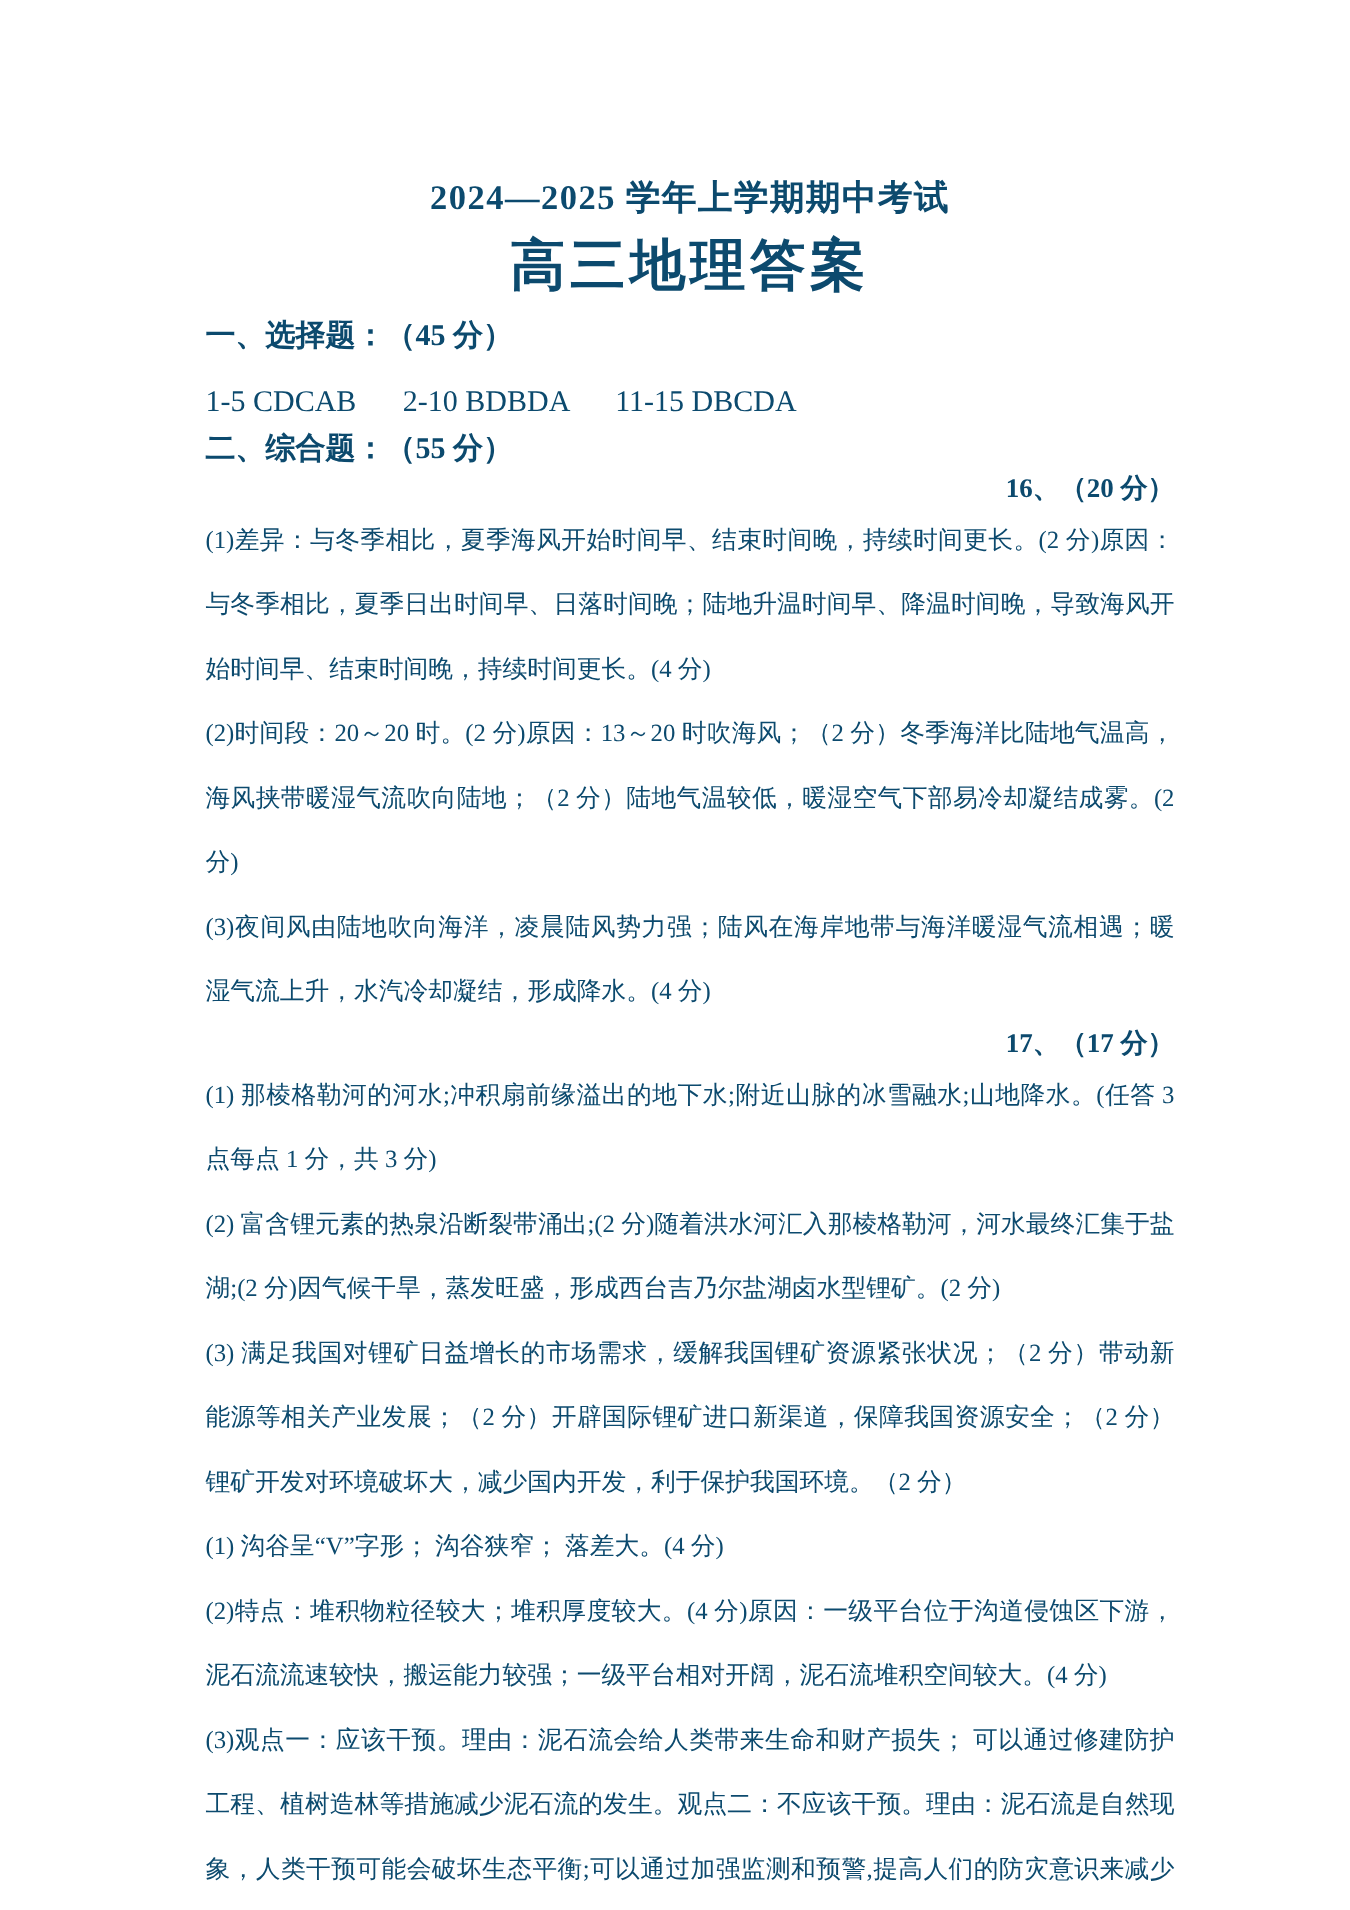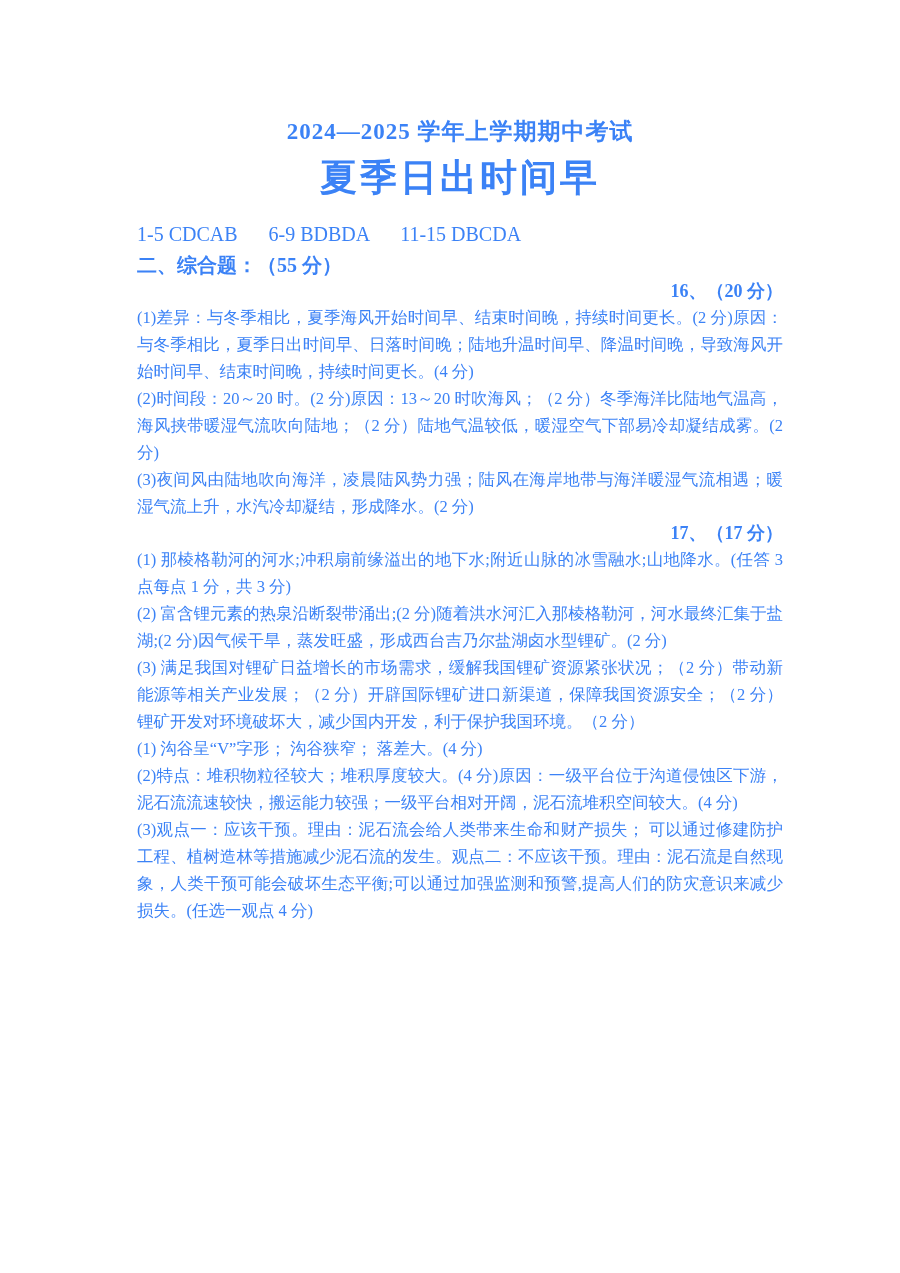--- a/index.html
+++ b/index.html
@@ -7,21 +7,21 @@
     margin: 0;
     padding: 0;
     background: #ffffff;
   }
   .page {
     position: relative;
     width: 900px;
     height: 1273px;
     background: #ffffff;
     overflow: hidden;
-    color: #3b82f6;
+    color: #0c4a6e;
     font-family: "Liberation Serif", "DejaVu Serif", serif;
   }
   .content {
     padding: 118px 117px 0 137px; 
   }
   .exam-session {
     margin: 0;
     font-size: 23px;
     font-weight: bold;
     text-align: center;
@@ -56,48 +56,49 @@
   .q-heading {
     margin: 0;
     font-size: 18px;
     font-weight: bold;
     line-height: 26px;
     text-align: right;
   }
   .ans {
     margin: 0;
     font-size: 16.5px;
-    line-height: 27px;
+    line-height: 43px;
     text-align: justify;
     text-justify: inter-ideograph;
   }
 </style>
 </head>
 <body>
 
 <div class="page">
   <div class="content">
 
     <h1 class="exam-session">2024—2025 学年上学期期中考试</h1>
 
-    <h2 class="doc-title">夏季日出时间早</h2>
+    <h2 class="doc-title">高三地理答案</h2>
 
+    <div class="sec-heading">一、选择题：（45 分）</div>
 
     <div class="answer-key">
       <span class="grp">1-5 CDCAB</span>
-      <span class="grp">6-9 BDBDA</span>
+      <span class="grp">2-10 BDBDA</span>
       <span class="grp">11-15 DBCDA</span>
     </div>
 
     <div class="sec-heading second">二、综合题：（55 分）</div>
 
     <div class="q-heading">16、（20 分）</div>
     <p class="ans">(1)差异：与冬季相比，夏季海风开始时间早、结束时间晚，持续时间更长。(2 分)原因：与冬季相比，夏季日出时间早、日落时间晚；陆地升温时间早、降温时间晚，导致海风开始时间早、结束时间晚，持续时间更长。(4 分)</p>
     <p class="ans">(2)时间段：20～20 时。(2 分)原因：13～20 时吹海风；（2 分）冬季海洋比陆地气温高，海风挟带暖湿气流吹向陆地；（2 分）陆地气温较低，暖湿空气下部易冷却凝结成雾。(2 分)</p>
-    <p class="ans">(3)夜间风由陆地吹向海洋，凌晨陆风势力强；陆风在海岸地带与海洋暖湿气流相遇；暖湿气流上升，水汽冷却凝结，形成降水。(2 分)</p>
+    <p class="ans">(3)夜间风由陆地吹向海洋，凌晨陆风势力强；陆风在海岸地带与海洋暖湿气流相遇；暖湿气流上升，水汽冷却凝结，形成降水。(4 分)</p>
 
     <div class="q-heading">17、（17 分）</div>
     <p class="ans">(1) 那棱格勒河的河水;冲积扇前缘溢出的地下水;附近山脉的冰雪融水;山地降水。(任答 3 点每点 1 分，共 3 分)</p>
     <p class="ans">(2) 富含锂元素的热泉沿断裂带涌出;(2 分)随着洪水河汇入那棱格勒河，河水最终汇集于盐湖;(2 分)因气候干旱，蒸发旺盛，形成西台吉乃尔盐湖卤水型锂矿。(2 分)</p>
     <p class="ans">(3) 满足我国对锂矿日益增长的市场需求，缓解我国锂矿资源紧张状况；（2 分）带动新能源等相关产业发展；（2 分）开辟国际锂矿进口新渠道，保障我国资源安全；（2 分）锂矿开发对环境破坏大，减少国内开发，利于保护我国环境。（2 分）</p>
 
     <p class="ans">(1) 沟谷呈“V”字形； 沟谷狭窄； 落差大。(4 分)</p>
     <p class="ans">(2)特点：堆积物粒径较大；堆积厚度较大。(4 分)原因：一级平台位于沟道侵蚀区下游，泥石流流速较快，搬运能力较强；一级平台相对开阔，泥石流堆积空间较大。(4 分)</p>
     <p class="ans">(3)观点一：应该干预。理由：泥石流会给人类带来生命和财产损失； 可以通过修建防护工程、植树造林等措施减少泥石流的发生。观点二：不应该干预。理由：泥石流是自然现象，人类干预可能会破坏生态平衡;可以通过加强监测和预警,提高人们的防灾意识来减少损失。(任选一观点 4 分)</p>
 

